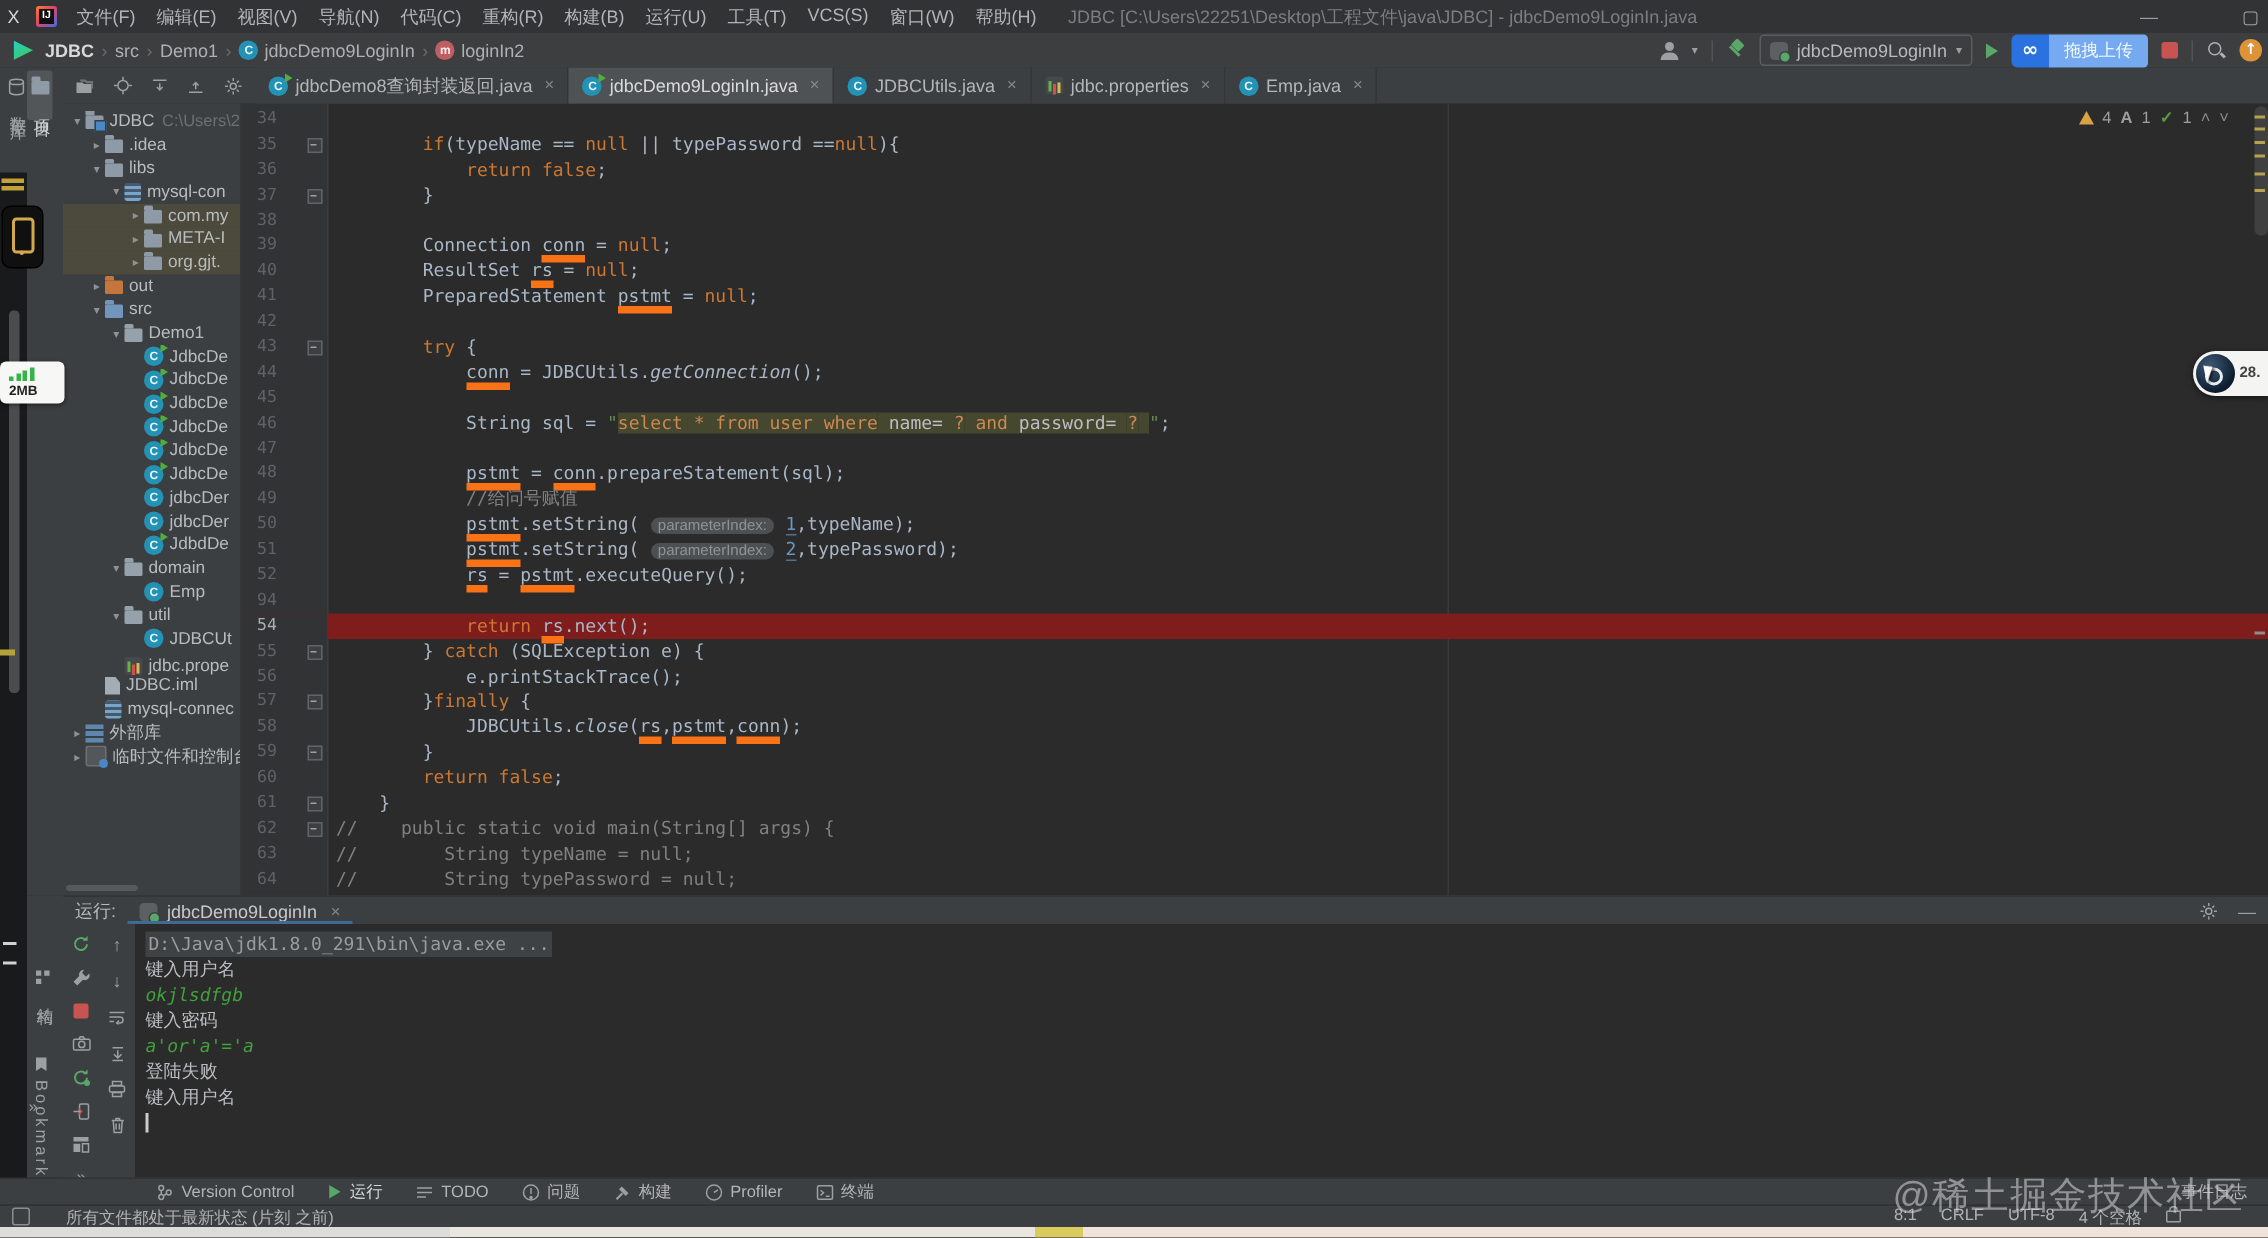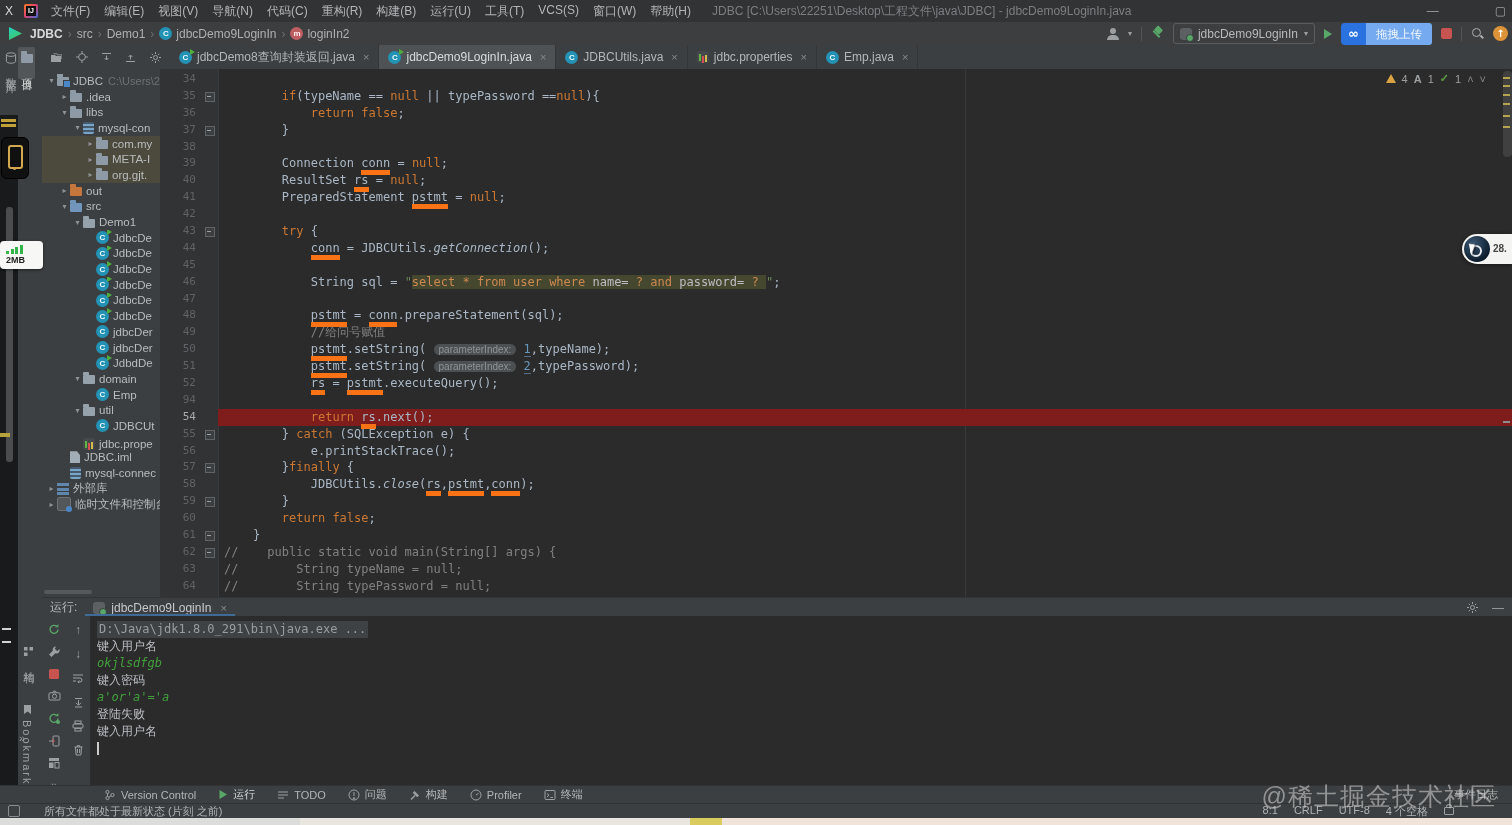--- a/index.html
+++ b/index.html
@@ -94,21 +94,21 @@
   .i-lib{width:12px;height:12px;background:linear-gradient(0deg,#5f87ad 0 3px,#3c3f41 3px 4.5px,#5f87ad 4.5px 7.5px,#3c3f41 7.5px 9px,#5f87ad 9px 12px)}
   .i-consolefile{width:12px;height:12px;background:#53575a;border:1px solid #6e7173;border-radius:2px;position:relative}
   .i-consolefile::after{content:"";position:absolute;right:-2px;bottom:-2px;width:6px;height:6px;border-radius:50%;background:#4a87c7}
   
   #editor{left:160px;top:69px;width:1352px;height:528px;background:#2b2b2b;font-family:"DejaVu Sans Mono",monospace;font-size:12px;overflow:hidden}
   #gutterbg{position:absolute;left:0;top:0;width:58px;height:100%;background:#313335;border-right:1px solid #3a3d3f}
   #marginguide{position:absolute;left:805px;top:0;height:100%;border-left:1px solid #373a3c}
   #lines{position:absolute;left:0;top:2px;right:0}
   .eline{height:16.9px;line-height:16.9px;white-space:pre;position:relative}
   .eline.cur{background:#7f1d1d}
-  .ln{display:inline-block;width:36px;padding-right:6px;text-align:right;color:#606366;background:#313335;font-size:11px;vertical-align:top}
+  .ln{display:inline-block;width:36px;padding-right:6px;text-align:center;color:#606366;background:#313335;font-size:11px;vertical-align:top}
   .eline.cur .ln{color:#a8adb0}
   .fw{display:inline-block;width:16px;background:#313335;height:16.9px;vertical-align:top;position:relative}
   .foldbox{position:absolute;left:3px;top:4px;width:8px;height:8px;border:1px solid #616467;background:#3c3f41}
   .foldbox::after{content:"";position:absolute;left:1px;top:3px;width:4px;height:1px;background:#9da0a2}
   .codetext{padding-left:6px}
   .sg-def{color:#a9b7c6}.sg-k{color:#cc7832}.sg-str{color:#6a8759}.sg-com{color:#808080}
   .sg-loc{color:#a9b7c6;border-bottom:5px solid #f97316}
   .sg-ital{color:#a9b7c6;font-style:italic}
   .sg-numu{color:#6897bb;border-bottom:1px solid #5a7priv}
   .sg-numu{color:#6897bb;border-bottom:1px solid #55718a}

